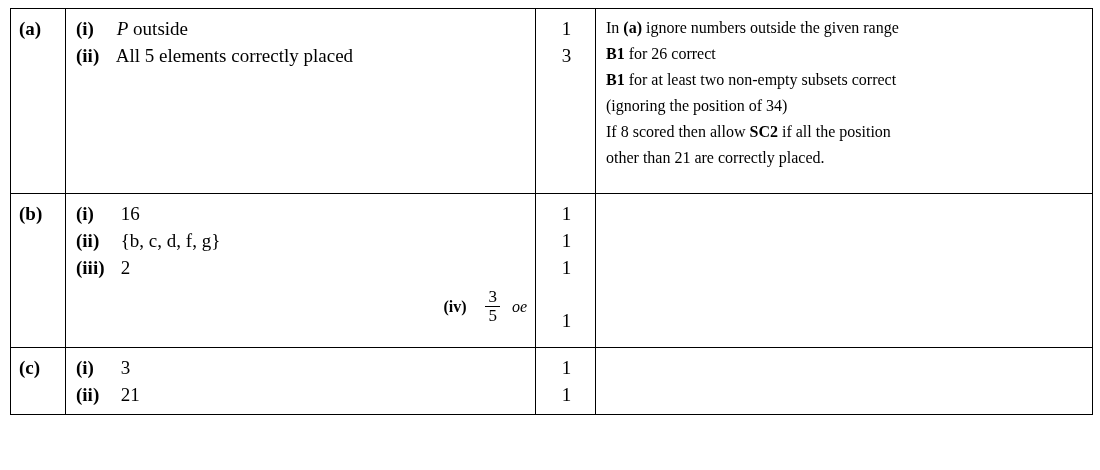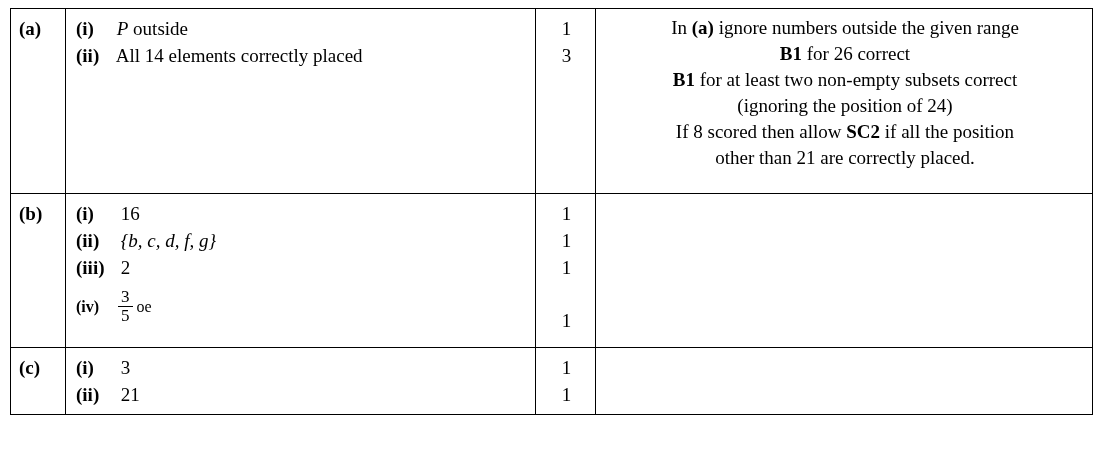--- a/index.html
+++ b/index.html
@@ -62,23 +62,22 @@
   }
   .ital {
     font-style: italic;
   }
   .marks-line {
     font-size: 19px;
     line-height: 27px;
     text-align: center;
   }
   .notes-line {
-    font-size: 19px;
+    font-size: 16px;
     line-height: 26px;
-    text-align: center;
   }
   .bold {
     font-weight: bold;
   }
   .spacer-a {
     height: 118px;
   }
   .spacer-b {
     height: 8px;
   }
@@ -98,27 +97,27 @@
   }
   .frac .den {
     display: block;
     border-top: 1.5px solid #000;
     padding: 0 3px;
   }
   .frac-row {
     height: 52px;
     display: flex;
     align-items: center;
+    justify-content: flex-end;
   }
   .marks-frac-pad {
     height: 26px;
   }
   .mono-set {
     font-size: 19px;
-    font-style: italic;
   }
 </style>
 </head>
 <body>
 
 <div class="page">
   <table class="marks-table">
     <colgroup>
       <col class="col-part">
       <col class="col-answer">
@@ -133,21 +132,21 @@
         </td>
         <td>
           <div class="cell-pad">
             <div class="answer-line">
               <span class="rn">(i)</span>
               <span class="ital">P</span>
               <span>outside</span>
             </div>
             <div class="answer-line">
               <span class="rn">(ii)</span>
-              <span>All 14 elements correctly placed</span>
+              <span>All 5 elements correctly placed</span>
             </div>
             <div class="spacer-a"></div>
           </div>
         </td>
         <td>
           <div class="cell-pad">
             <div class="marks-line">1</div>
             <div class="marks-line">3</div>
           </div>
         </td>
@@ -155,21 +154,21 @@
           <div class="cell-pad">
             <div class="notes-line">
               <span>In </span><span class="bold">(a)</span><span> ignore numbers outside the given range</span>
             </div>
             <div class="notes-line">
               <span class="bold">B1</span><span> for 26 correct</span>
             </div>
             <div class="notes-line">
               <span class="bold">B1</span><span> for at least two non-empty subsets correct</span>
             </div>
-            <div class="notes-line">(ignoring the position of 24)</div>
+            <div class="notes-line">(ignoring the position of 34)</div>
             <div class="notes-line">
               <span>If 8 scored then allow </span><span class="bold">SC2</span><span> if all the position</span>
             </div>
             <div class="notes-line">other than 21 are correctly placed.</div>
           </div>
         </td>
       </tr>
 
       <tr>
         <td>
@@ -188,21 +187,21 @@
             <div class="answer-line">
               <span class="rn-wide">(iii)</span>
               <span>2</span>
             </div>
             <div class="frac-row">
               <span class="rn-wide">(iv)</span>
               <span class="frac">
                 <span class="num">3</span>
                 <span class="den">5</span>
               </span>
-              <span style="">oe</span>
+              <span style="margin-left:8px;font-style:italic;">oe</span>
             </div>
             <div class="spacer-b"></div>
           </div>
         </td>
         <td>
           <div class="cell-pad">
             <div class="marks-line">1</div>
             <div class="marks-line">1</div>
             <div class="marks-line">1</div>
             <div class="marks-frac-pad"></div>

